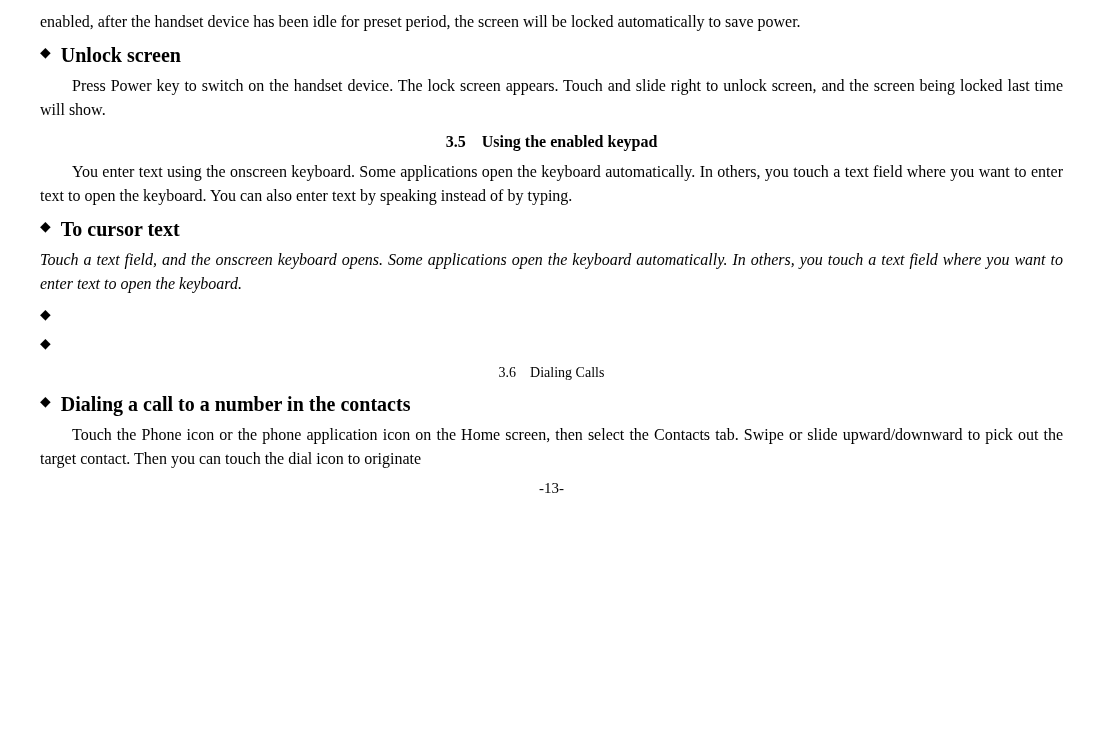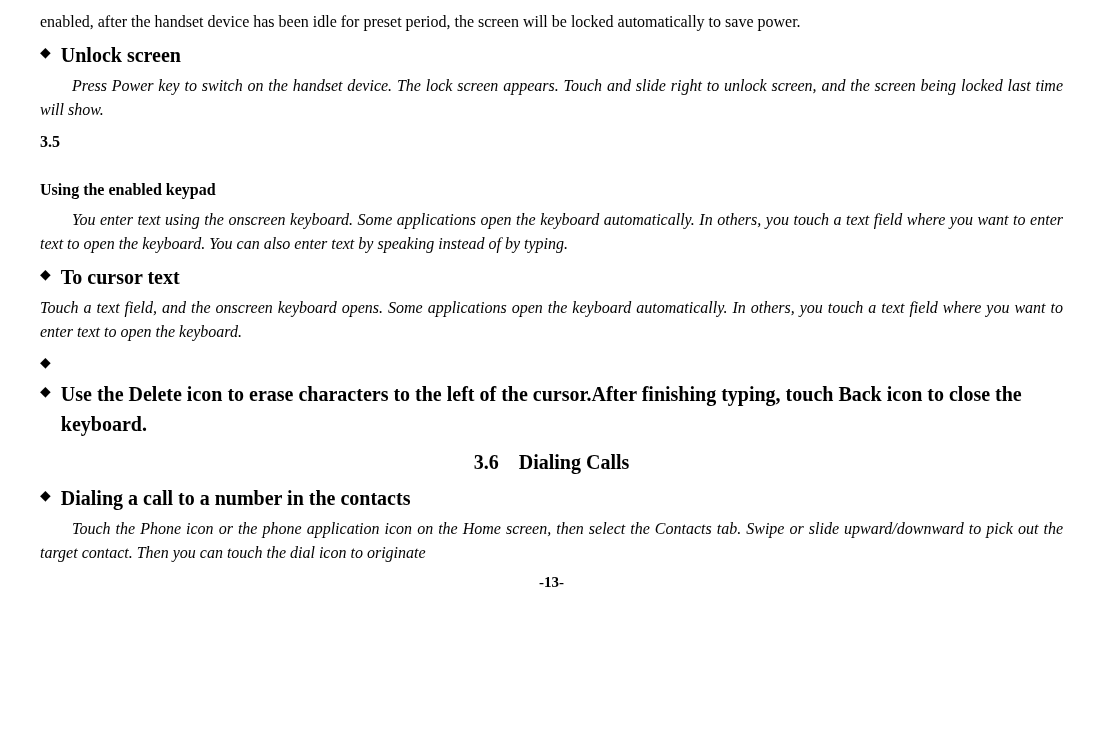--- a/index.html
+++ b/index.html
@@ -47,51 +47,48 @@
 
     .bullet-label {
       font-weight: bold;
       font-size: 20px;
     }
 
     .paragraph-indent {
       text-indent: 2em;
       text-align: justify;
       margin-bottom: 4px;
-      font-style: italic;
     }
 
     .paragraph-flush {
       text-align: justify;
       margin-bottom: 4px;
       font-style: italic;
     }
 
     .section-35 {
       display: flex;
       justify-content: center;
       font-size: 16px;
       font-weight: bold;
       margin: 8px 0 6px 0;
-      flex-direction: column;
     }
 
     .section-36 {
       display: flex;
       justify-content: center;
-      font-size: 20px;
-      font-weight: bold;
+      font-size: 14px;
+      font-weight: normal;
       margin: 8px 0 6px 0;
     }
 
     .page-number {
       text-align: center;
       margin-top: 6px;
       font-size: 15px;
-      font-weight: bold;
     }
   </style>
 </head>
 <body>
 
 <div class="page-container">
 
   <p class="intro-text">enabled, after the handset device has been idle for preset period, the screen will be locked automatically to save power.</p>
 
   <div class="bullet-item">
@@ -111,23 +108,20 @@
     <span class="bullet-label">To cursor text</span>
   </div>
   <p class="paragraph-flush">Touch a text field, and the onscreen keyboard opens. Some applications open the keyboard automatically. In others, you touch a text field where you want to enter text to open the keyboard.</p>
 
   <div class="bullet-item">
     <span class="bullet-diamond">◆</span>
   </div>
 
   <div class="bullet-item">
     <span class="bullet-diamond">◆</span>
-    <span class="bullet-label">
-      <span>Use the Delete icon to erase characters to the left of the cursor.After finishing typing, touch Back icon to close the keyboard.</span>
-    </span>
   </div>
 
   <div class="section-36">
     <span>3.6</span>&nbsp;&nbsp;&nbsp;&nbsp;<span>Dialing Calls</span>
   </div>
 
   <div class="bullet-item">
     <span class="bullet-diamond">◆</span>
     <span class="bullet-label">Dialing a call to a number in the contacts</span>
   </div>

